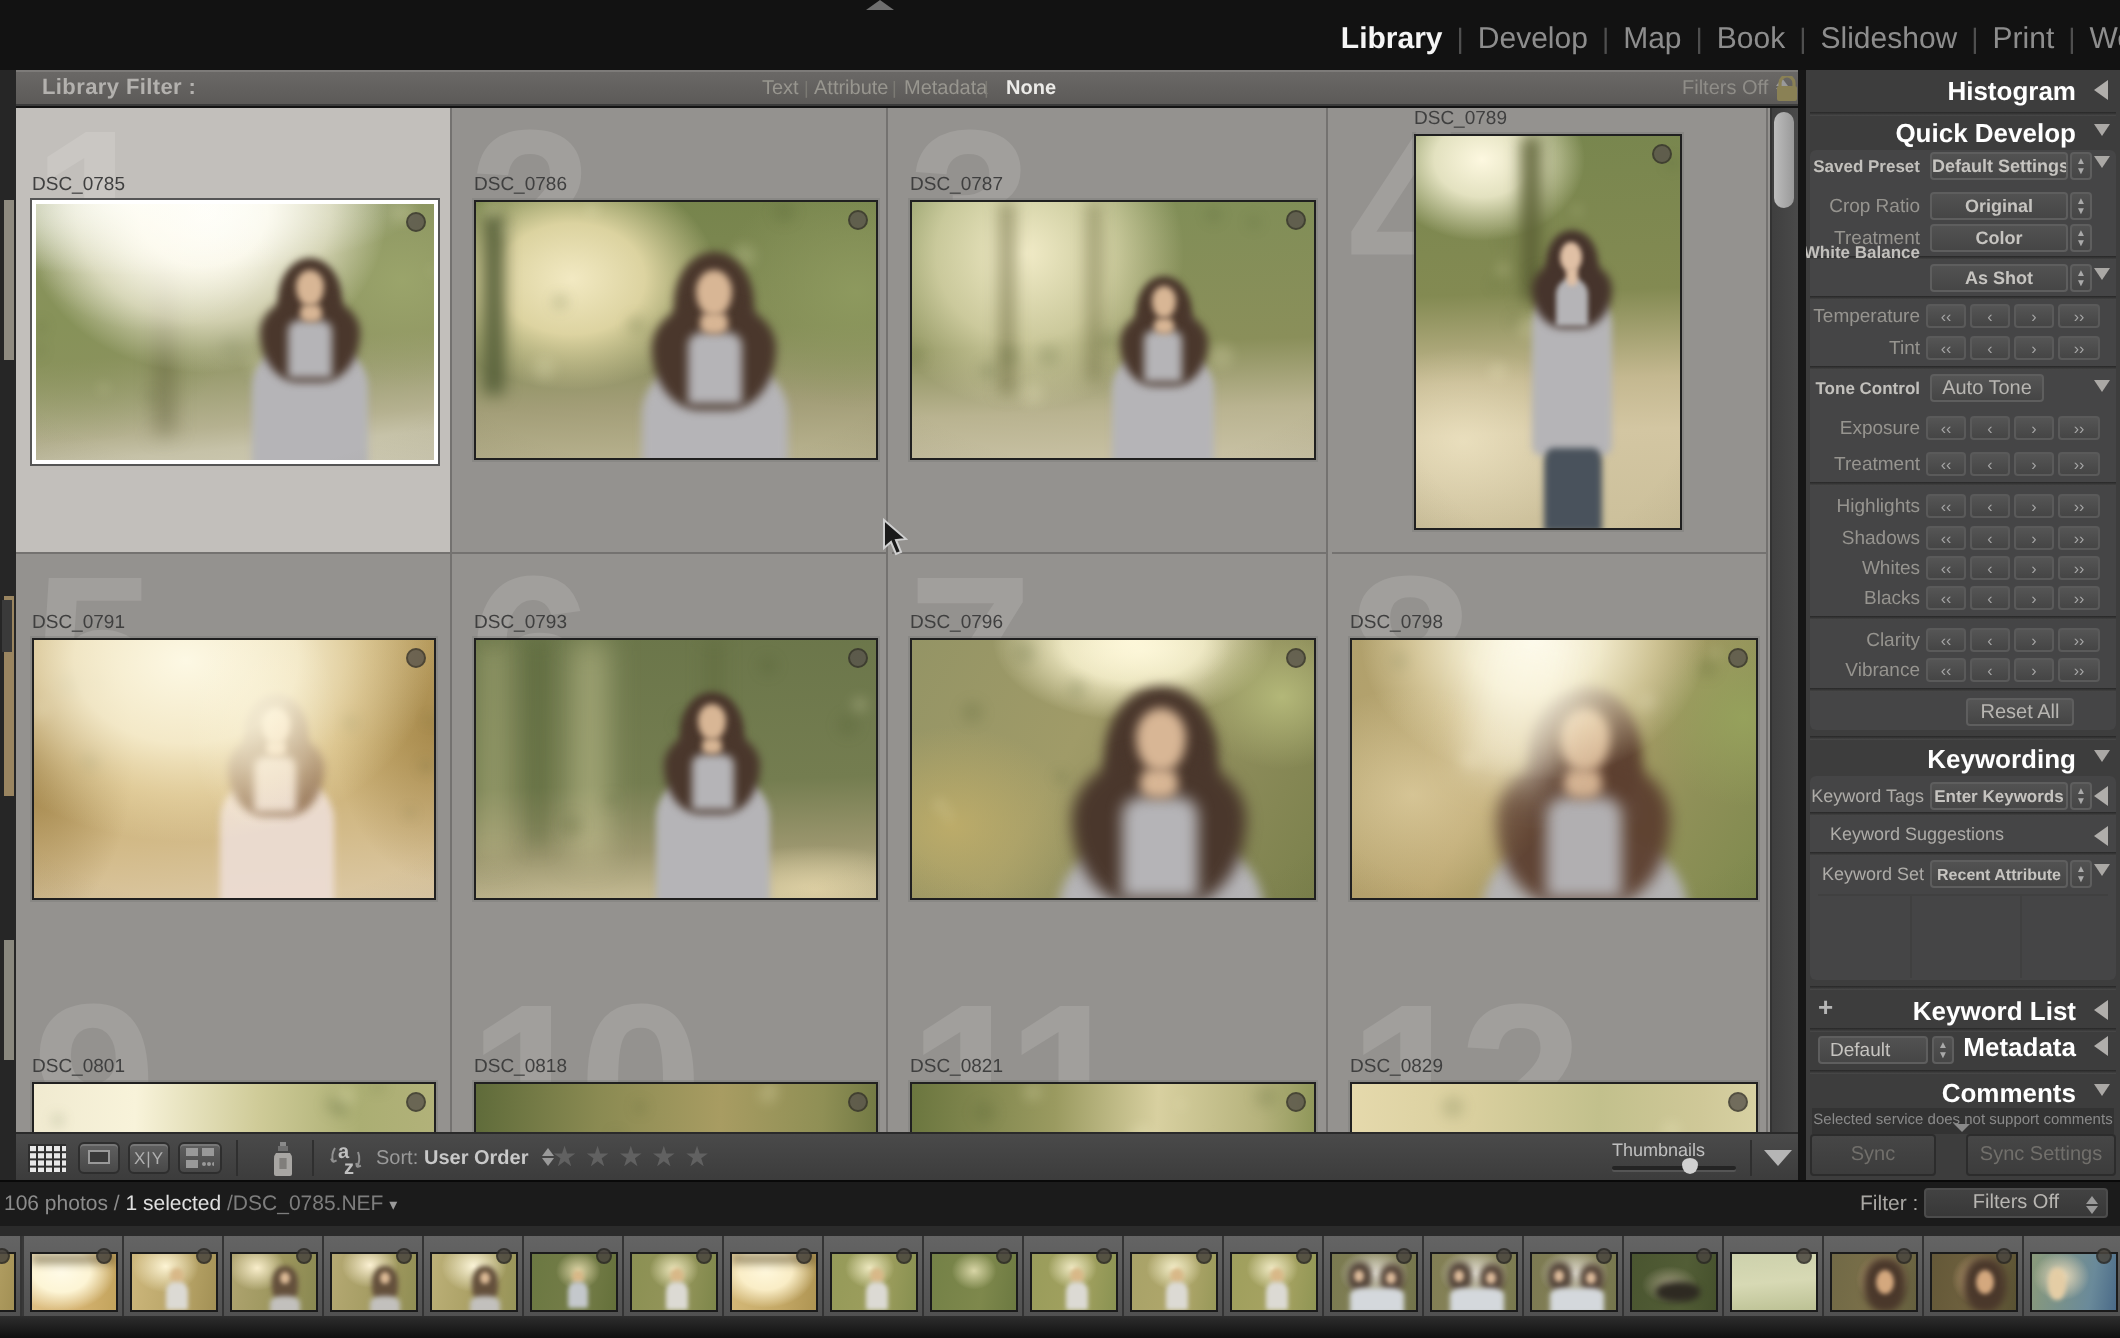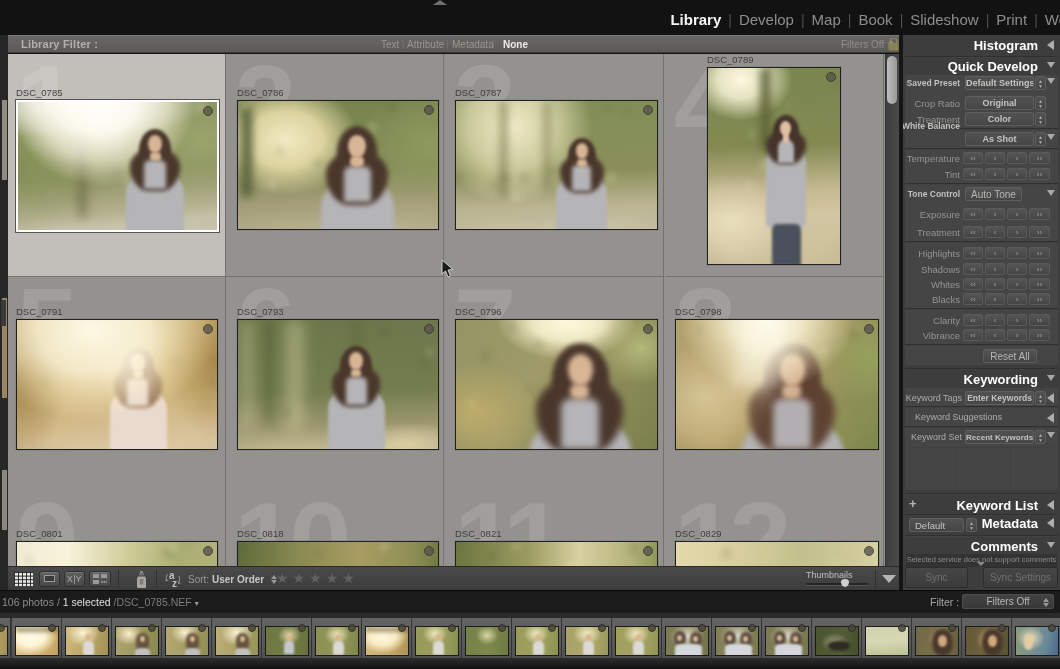--- a/index.html
+++ b/index.html
@@ -647,21 +647,21 @@
       <div class="qbox" style="top:353px;height:102px;"></div>
       <div class="rlab" style="top:358px;right:98px;font-size:9px;color:#aeaca8;">Keyword Tags</div>
       <div class="dd" style="top:356px;left:62px;width:69px;font-size:8.5px;">Enter Keywords</div>
       <div class="spin" style="top:356px;left:132px;">▲<br>▼</div>
       <div class="tri-l" style="top:358px;"></div>
       <div class="sepl" style="top:371px;"></div>
       <div class="rlab" style="top:377px;right:58px;font-size:9px;color:#aeaca8;">Keyword Suggestions</div>
       <div class="tri-l" style="top:378px;"></div>
       <div class="sepl" style="top:391px;"></div>
       <div class="rlab" style="top:397px;right:98px;font-size:9px;color:#aeaca8;">Keyword Set</div>
-      <div class="dd" style="top:395px;left:62px;width:69px;font-size:8px;">Recent Keywords</div>
+      <div class="dd" style="top:395px;left:62px;width:69px;font-size:8px;">Recent Attribute</div>
       <div class="spin" style="top:395px;left:132px;">▲<br>▼</div>
       <div class="tri-d" style="top:397px;"></div>
       <div class="abs" style="left:6px;top:412px;width:145px;height:42px;border-top:1px solid #404040;"></div>
       <div class="abs" style="left:52px;top:412px;width:1px;height:42px;background:#404040;"></div>
       <div class="abs" style="left:107px;top:412px;width:1px;height:42px;background:#404040;"></div>
       <div class="sepl" style="top:458px;"></div>
       <div style="position:absolute;left:6px;top:461px;color:#b5b5b5;font-size:13px;font-weight:bold;">+</div>
       <div class="hdr" style="top:463px;">Keyword List</div>
       <div class="tri-l" style="top:465px;"></div>
       <div class="sepl" style="top:479px;"></div>

